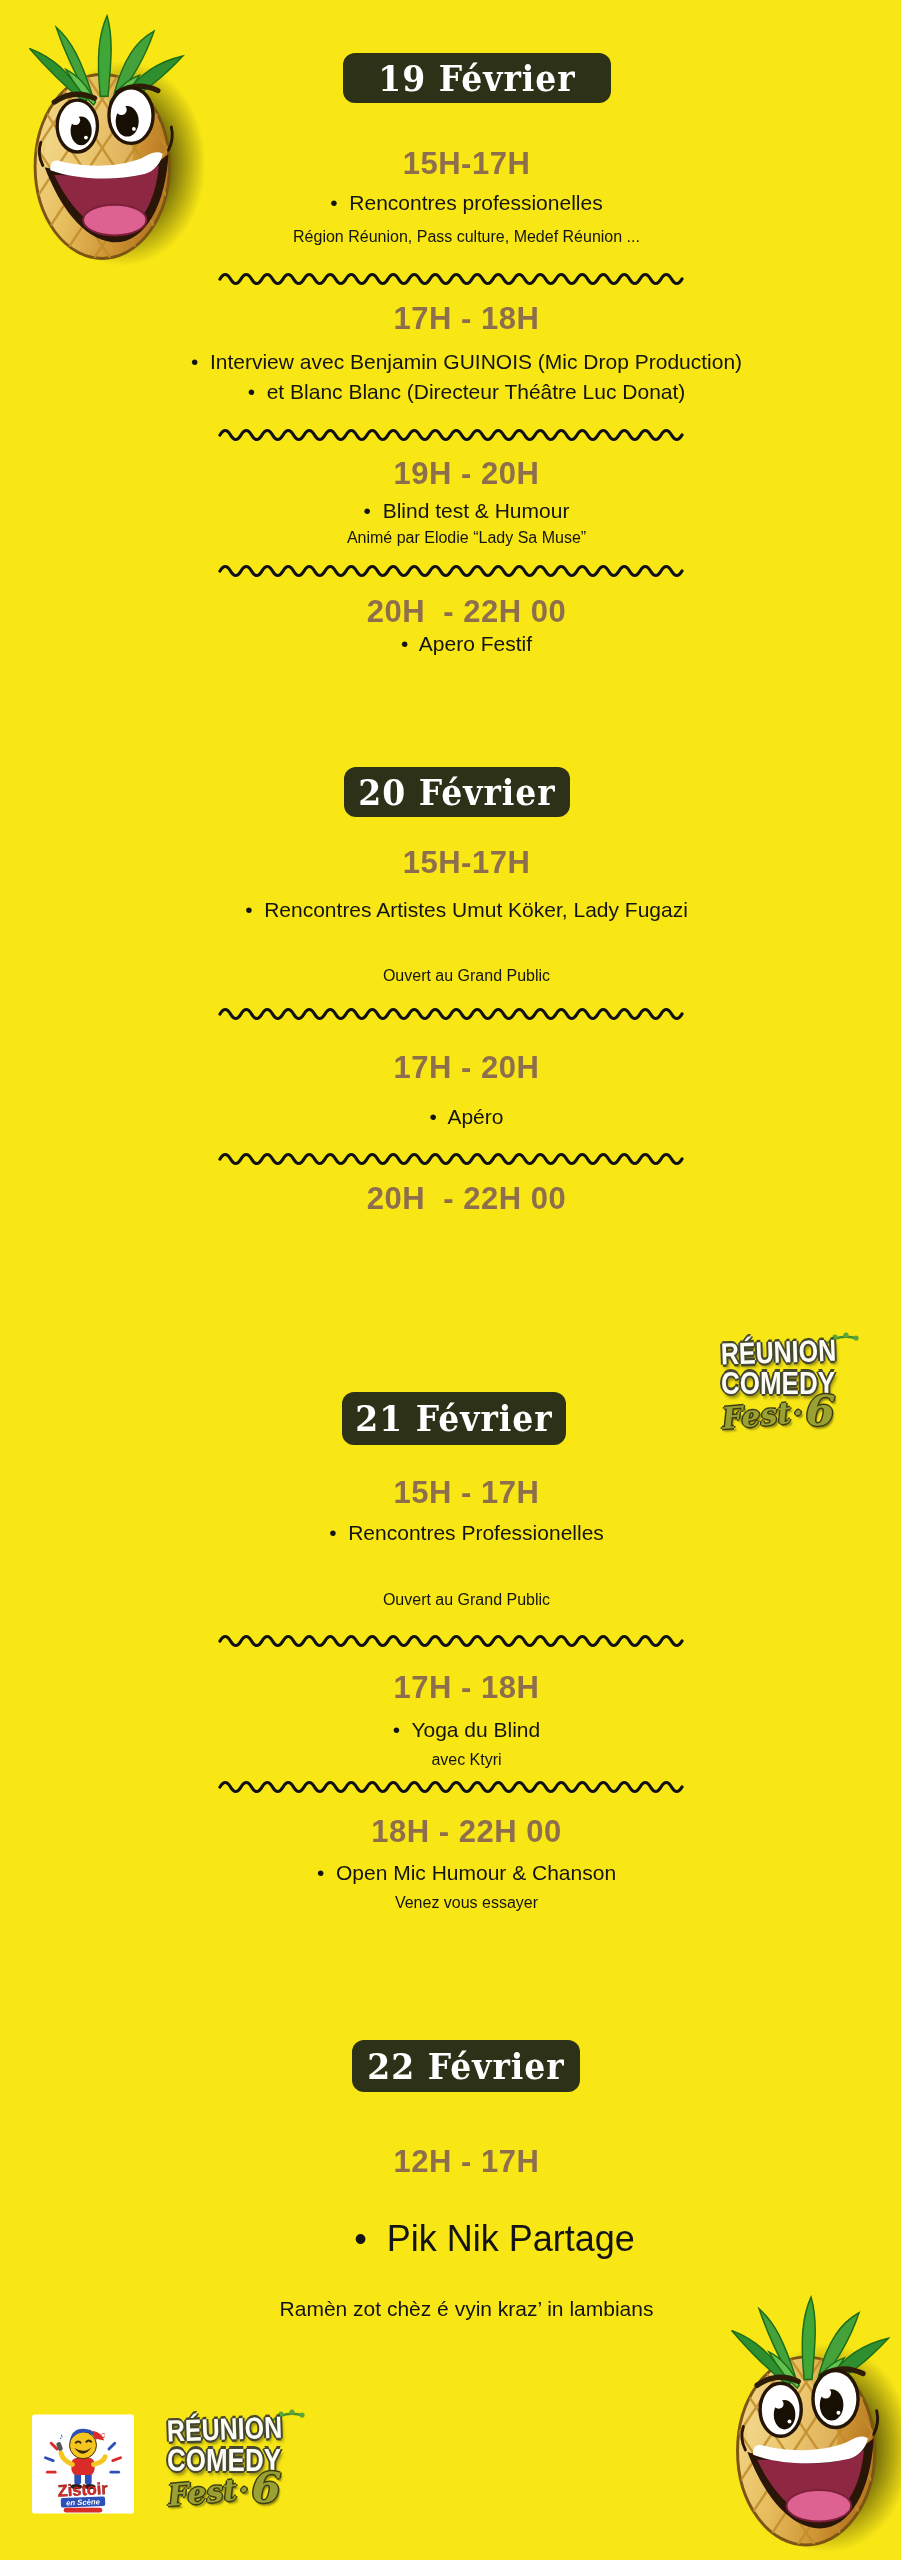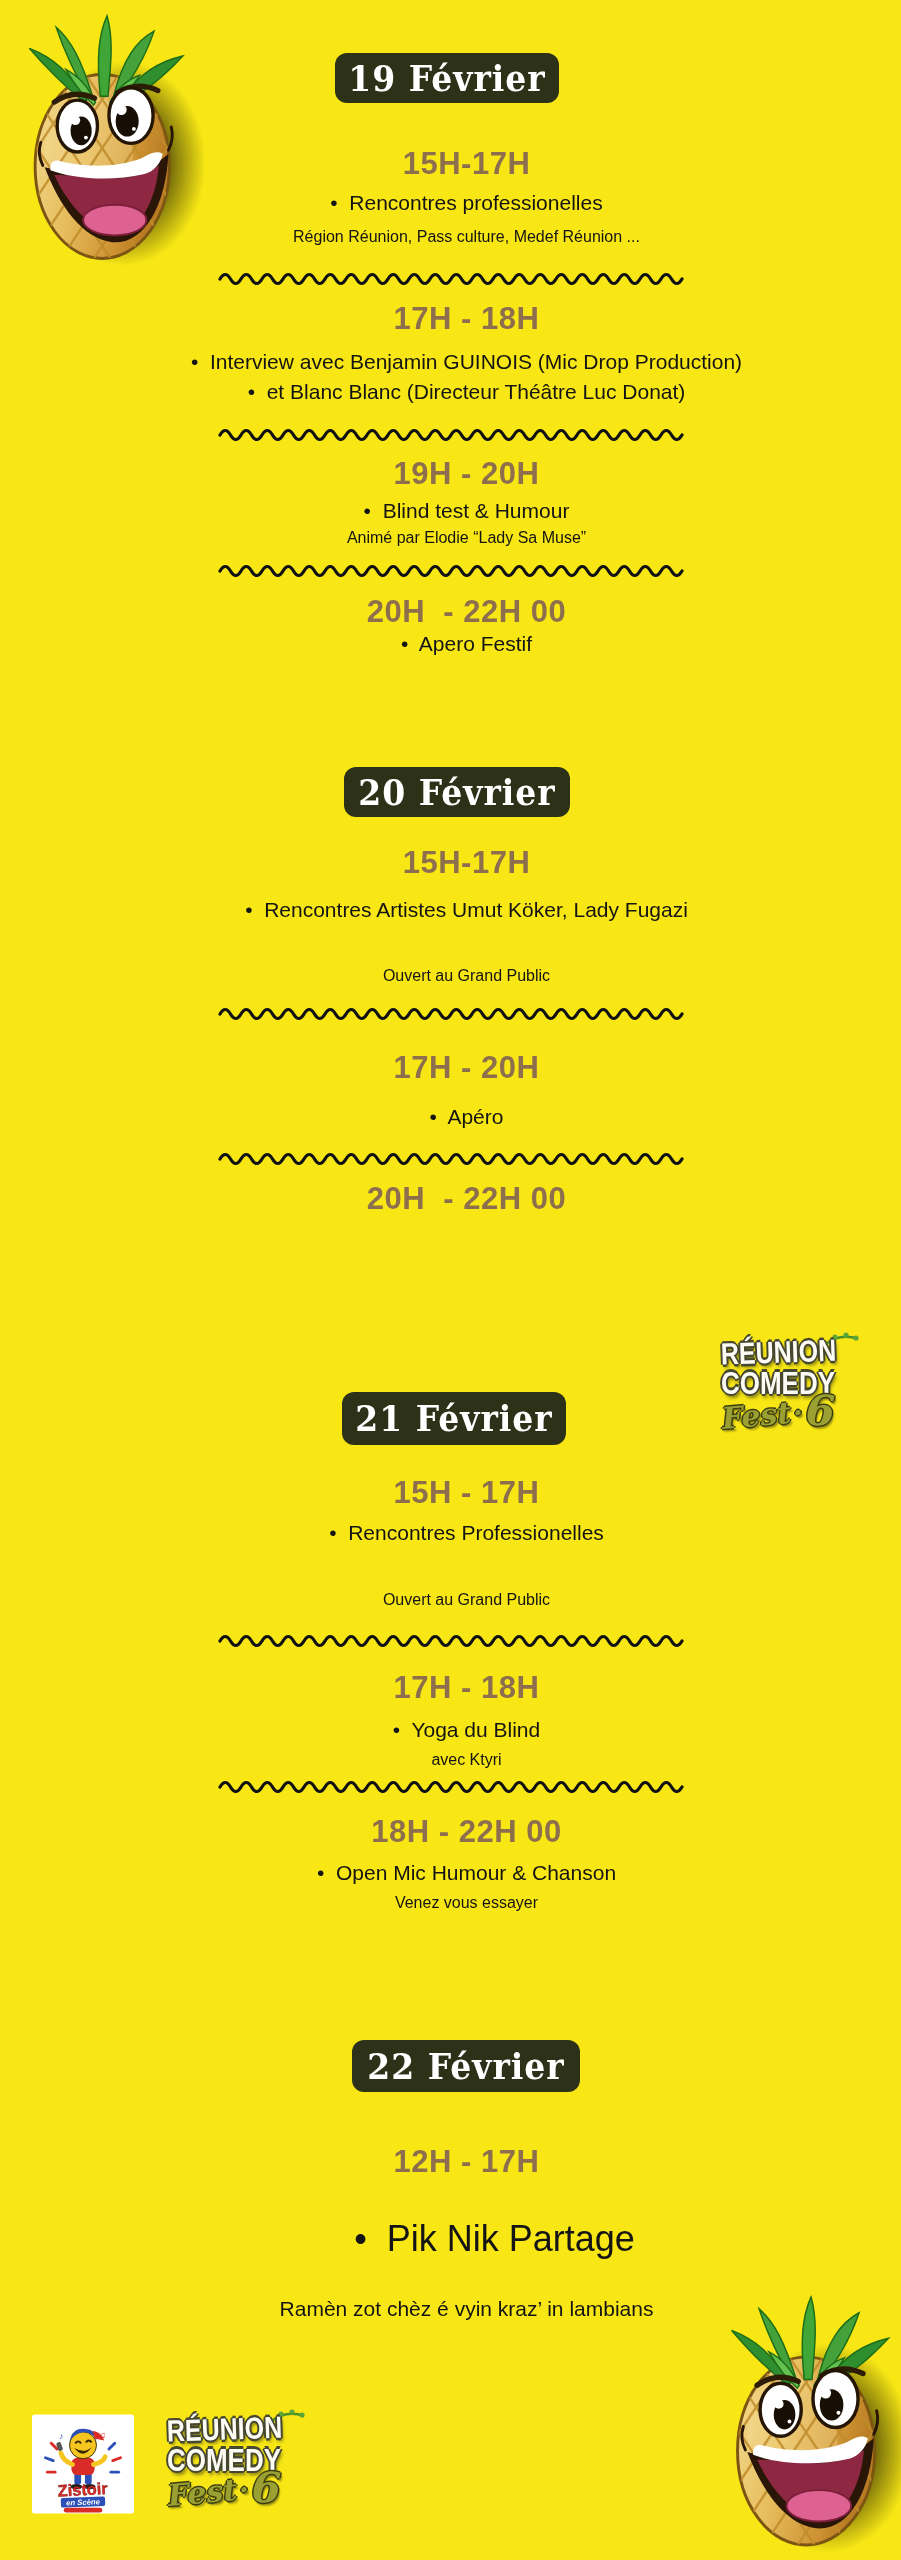--- a/index.html
+++ b/index.html
@@ -120,21 +120,21 @@
     </g>
   </defs>
 </svg>
 
 <div class="poster">
 
   <svg class="pineapple" style="left:12px;top:10px" width="192" height="259" viewBox="0 0 200 270">
       <use href="#pineapple-art" xlink:href="#pineapple-art"></use>
     </svg>
 
-  <div class="badge" style="left:335px;top:53px;width:224px">
+  <div class="badge" style="left:343px;top:53px;width:268px">
     <span>19 Février</span>
   </div>
   <div class="row time" style="top:148px">15H-17H</div>
   <div class="row event" style="top:192px">•  Rencontres professionelles</div>
   <div class="row note" style="top:229px">Région Réunion, Pass culture, Medef Réunion ...</div>
   <svg class="wave" style="top:268px" viewBox="0 0 465 22">
       <path class="wavepath" d="M2,11 Q7.25,2 12.5,11 Q17.75,20 23,11 Q28.25,2 33.5,11 Q38.75,20 44,11 Q49.25,2 54.5,11 Q59.75,20 65,11 Q70.25,2 75.5,11 Q80.75,20 86,11 Q91.25,2 96.5,11 Q101.75,20 107,11 Q112.25,2 117.5,11 Q122.75,20 128,11 Q133.25,2 138.5,11 Q143.75,20 149,11 Q154.25,2 159.5,11 Q164.75,20 170,11 Q175.25,2 180.5,11 Q185.75,20 191,11 Q196.25,2 201.5,11 Q206.75,20 212,11 Q217.25,2 222.5,11 Q227.75,20 233,11 Q238.25,2 243.5,11 Q248.75,20 254,11 Q259.25,2 264.5,11 Q269.75,20 275,11 Q280.25,2 285.5,11 Q290.75,20 296,11 Q301.25,2 306.5,11 Q311.75,20 317,11 Q322.25,2 327.5,11 Q332.75,20 338,11 Q343.25,2 348.5,11 Q353.75,20 359,11 Q364.25,2 369.5,11 Q374.75,20 380,11 Q385.25,2 390.5,11 Q395.75,20 401,11 Q406.25,2 411.5,11 Q416.75,20 422,11 Q427.25,2 432.5,11 Q437.75,20 443,11 Q448.25,2 453.5,11 Q458.75,20 464,11"></path>
     </svg>
 
   <div class="row time" style="top:303px">17H - 18H</div>

